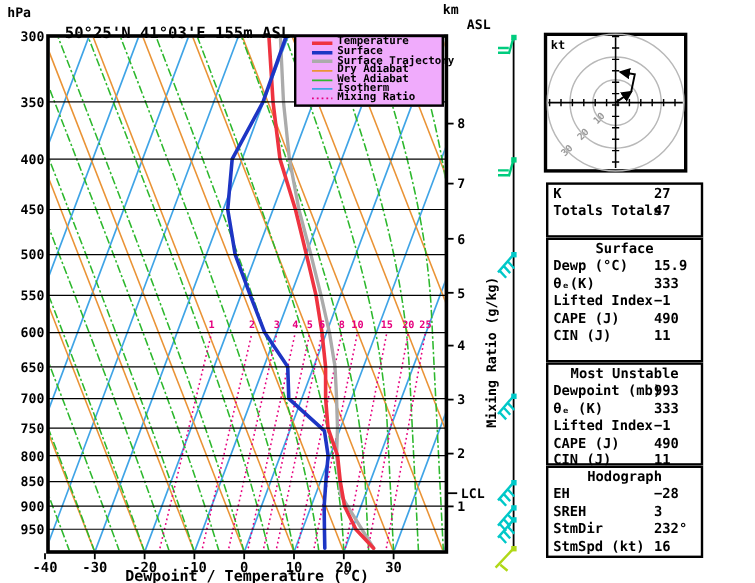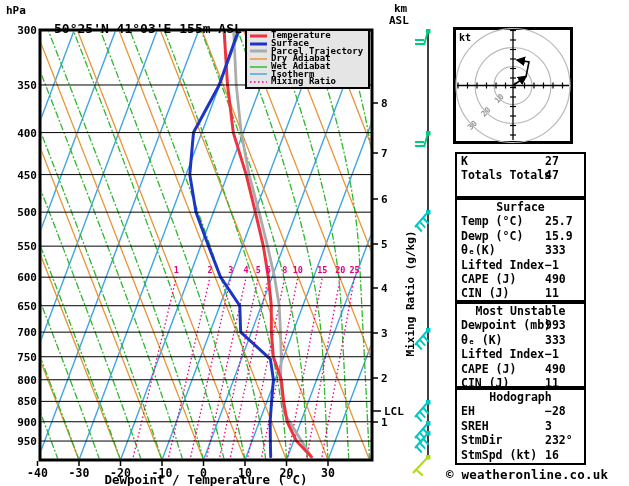--- a/index.html
+++ b/index.html
@@ -1,25 +1,25 @@
 <!DOCTYPE html>
 <html><head>
 <meta charset="utf-8">
 <style>
   html,body{margin:0;padding:0;background:#fff;}
   #app{position:relative;width:629px;height:486px;background:#fff;overflow:hidden;
        font-family:"DejaVu Sans Mono",monospace;font-weight:bold;color:#000;}
   .abs{position:absolute;}
   #station{left:54px;top:21px;font-size:13px;letter-spacing:0px;white-space:pre;}
   #hpa-unit{left:6px;top:4px;font-size:11px;}
-  #km-unit{left:394px;top:2px;font-size:11px;}
+  #km-unit{left:369px;top:2px;font-size:11px;}
   #asl-unit{left:372px;top:14px;font-size:11px;margin-left:17px;}
   #datetime{left:401px;top:5px;font-size:12.5px;letter-spacing:0.4px;white-space:pre;}
-  #legendbox{left:245px;top:29px;width:125px;height:60px;background:#e5e5e5;
-             border:2.5px solid #000;box-sizing:border-box;padding:1px 0 0 2px;}
+  #legendbox{left:245px;top:29px;width:125px;height:60px;background:#f0abfc;
+             border:2.5px solid #000;box-sizing:border-box;padding:1px 0 0 12px;}
   .lg-row{display:flex;align-items:center;height:7.7px;}
   .lg-swatch{width:19px;flex:none;margin-right:3px;}
   .lg-label{font-size:9px;line-height:7px;white-space:nowrap;}
   #mixlabel{left:345px;top:287px;width:130px;text-align:center;font-size:11px;
             transform:rotate(-90deg);white-space:nowrap;}
   #hodo{left:453px;top:27px;}
   .tbox{position:absolute;left:455px;width:131px;border:2px solid #000;
         box-sizing:border-box;background:#fff;}
   .trow{position:relative;height:14.4px;font-size:11.5px;line-height:14.4px;
         padding-left:4px;white-space:nowrap;}
@@ -231,21 +231,21 @@
       <div class="lg-row">
         <svg width="19" height="6" class="lg-swatch">
           <line x1="1" y1="3" x2="18" y2="3" stroke="#1d35c4" stroke-width="3"></line>
         </svg>
         <span class="lg-label">Surface</span>
       </div>
       <div class="lg-row">
         <svg width="19" height="6" class="lg-swatch">
           <line x1="1" y1="3" x2="18" y2="3" stroke="#ababab" stroke-width="3"></line>
         </svg>
-        <span class="lg-label">Parcel Trajectory</span>
+        <span class="lg-label">Surface Trajectory</span>
       </div>
       <div class="lg-row">
         <svg width="19" height="6" class="lg-swatch">
           <line x1="1" y1="3" x2="18" y2="3" stroke="#ea9335" stroke-width="1.4"></line>
         </svg>
         <span class="lg-label">Dry Adiabat</span>
       </div>
       <div class="lg-row">
         <svg width="19" height="6" class="lg-swatch">
           <line x1="1" y1="3" x2="18" y2="3" stroke="#2db82d" stroke-width="1.4"></line>
@@ -314,21 +314,20 @@
       <path d="M73,49.5 L76,35 L64,33" stroke="#000" stroke-width="1.6" fill="none" marker-end="url(#ah)"></path>
     </svg>
 
   <div id="tables">
       <div class="tbox" style="top: 152px; height: 46px;">
         <div class="trow"><span>K</span><span class="val">27</span></div>
         <div class="trow"><span>Totals Totals</span><span class="val">47</span></div>
       </div>
       <div class="tbox" style="top: 198px; height: 104px;">
         <div class="thead">Surface</div>
-        <div class="trow"><span>Temp (°C)</span><span class="val">25.7</span></div>
         <div class="trow"><span>Dewp (°C)</span><span class="val">15.9</span></div>
         <div class="trow"><span>θₑ(K)</span><span class="val">333</span></div>
         <div class="trow"><span>Lifted Index</span><span class="val">−1</span></div>
         <div class="trow"><span>CAPE (J)</span><span class="val">490</span></div>
         <div class="trow"><span>CIN (J)</span><span class="val">11</span></div>
       </div>
       <div class="tbox" style="top: 302px; height: 86px;">
         <div class="thead">Most Unstable</div>
         <div class="trow"><span>Dewpoint (mb)</span><span class="val">993</span></div>
         <div class="trow"><span>θₑ (K)</span><span class="val">333</span></div>
@@ -338,14 +337,13 @@
       </div>
       <div class="tbox" style="top: 388px; height: 77px;">
         <div class="thead">Hodograph</div>
         <div class="trow"><span>EH</span><span class="val">−28</span></div>
         <div class="trow"><span>SREH</span><span class="val">3</span></div>
         <div class="trow"><span>StmDir</span><span class="val">232°</span></div>
         <div class="trow"><span>StmSpd (kt)</span><span class="val">16</span></div>
       </div>
     </div>
 
-  <div id="footer" class="abs">© weatheronline.co.uk</div>
 </div>
 
 </body></html>

